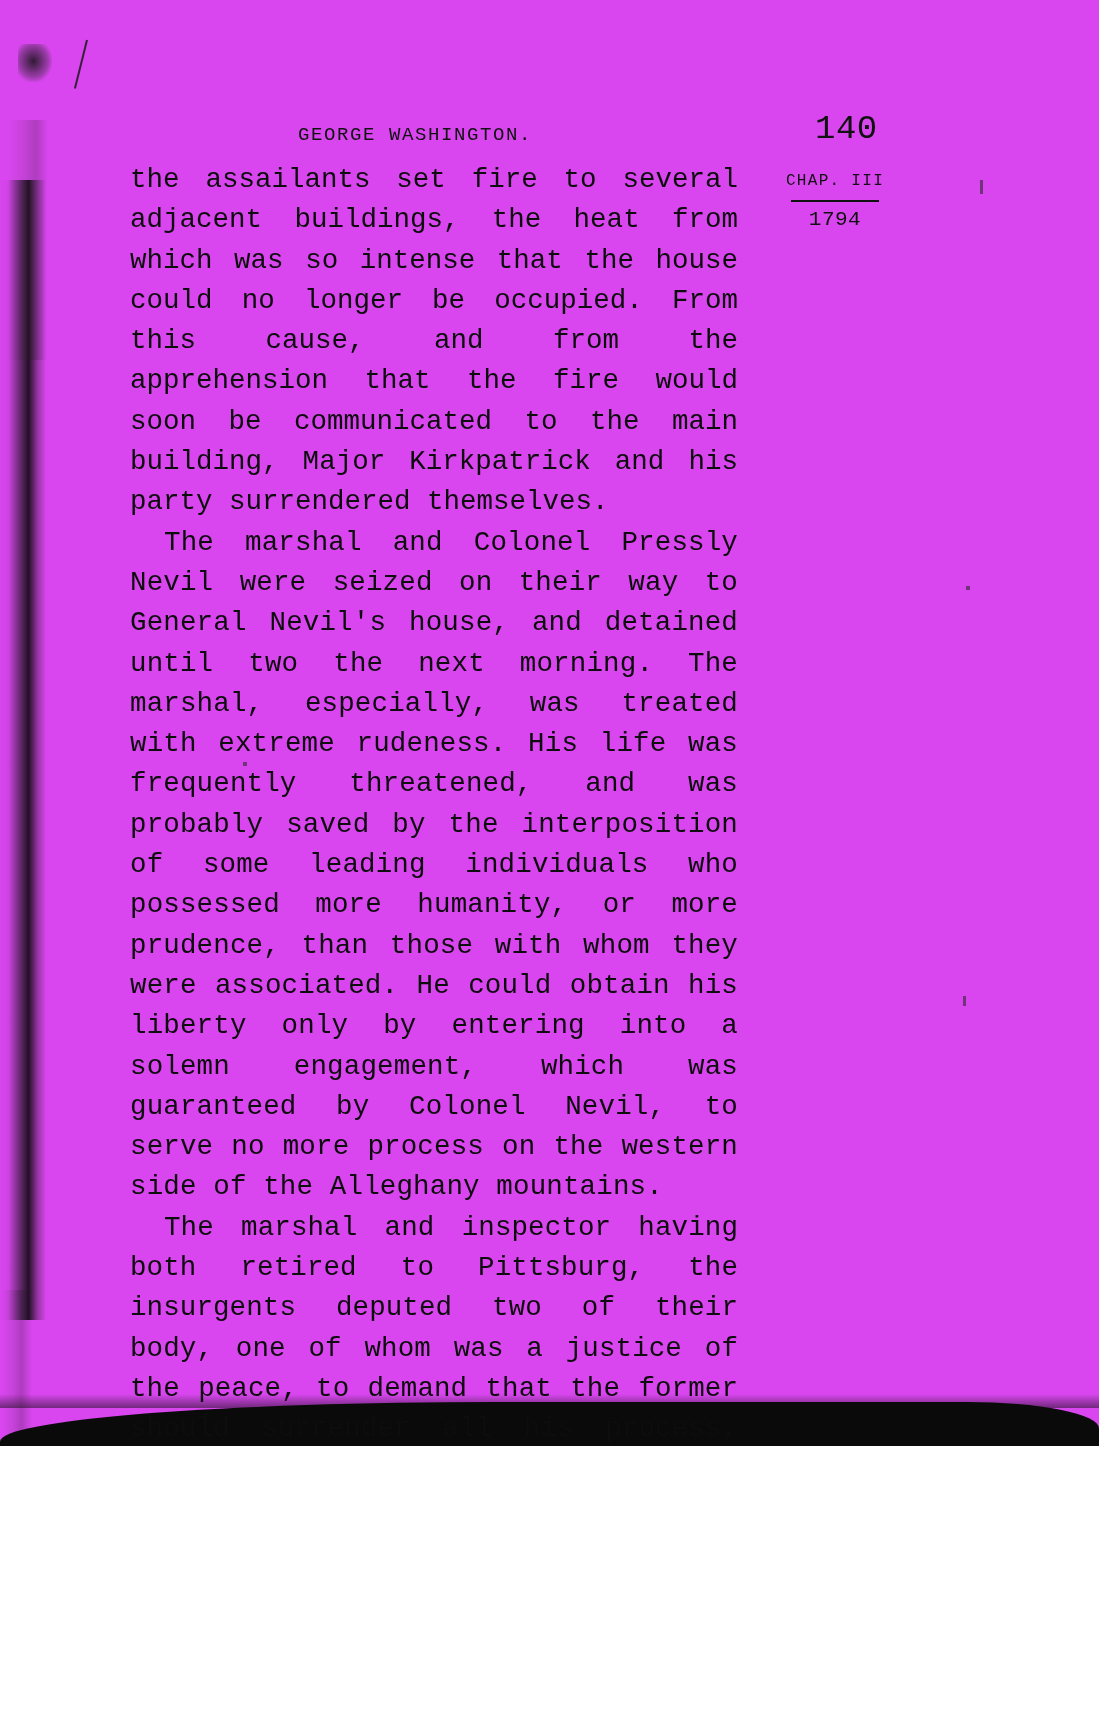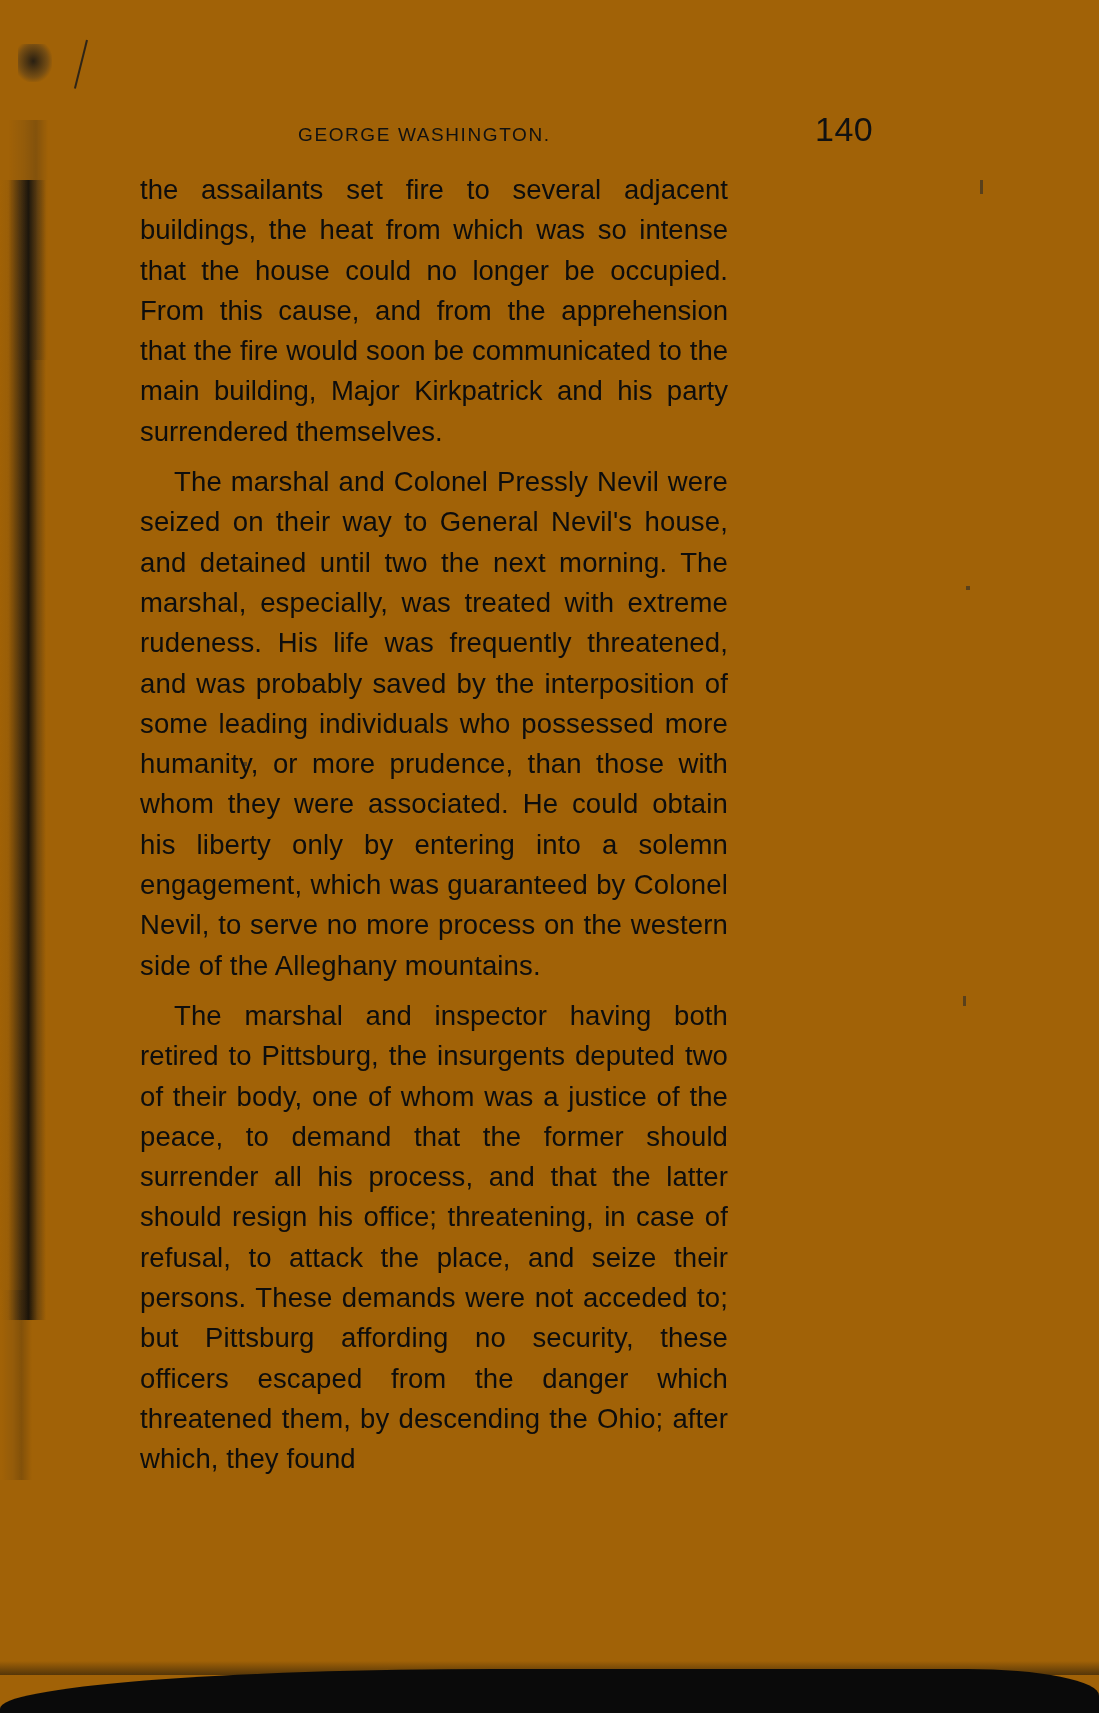--- a/index.html
+++ b/index.html
@@ -3,24 +3,24 @@
 <meta charset="utf-8">
 <style>
   html, body {
     margin: 0;
     padding: 0;
     background: #ffffff;
   }
   #page {
     position: relative;
     width: 1099px;
-    height: 1713px;
-    background: #a16207;
+    height: 1446px;
+    background: #d946ef;
     overflow: hidden;
-    font-family: Liberation Sans, sans-serif;
+    font-family: Liberation Mono, monospace;
     color: #0d0d0d;
   }
 
   
   .gutter-smudge {
     position: absolute;
     left: 0;
     top: 180px;
     width: 46px;
     height: 1140px;
@@ -155,21 +155,21 @@
     left: 130px;
     top: 160px;
     width: 608px;
     font-size: 27.5px;
     line-height: 40.3px;
     text-align: justify;
     text-justify: inter-word;
     color: #0d0d0d;
   }
   .textblock p {
-    margin: 10px;
+    margin: 0;
   }
   .textblock p.indent {
     text-indent: 34px;
   }
   
   .textblock p:nth-child(2) { letter-spacing: 0.15px; }
   .textblock p:nth-child(3) { letter-spacing: 0.1px; }
 </style>
 </head>
 <body>
@@ -183,20 +183,25 @@
   <div class="corner-stroke"></div>
   <div class="speck" style="left:980px; top:180px; width:3px; height:14px;"></div>
   <div class="speck" style="left:966px; top:586px; width:4px; height:4px;"></div>
   <div class="speck" style="left:243px; top:762px; width:4px; height:4px;"></div>
   <div class="speck" style="left:963px; top:996px; width:3px; height:10px;"></div>
   <div class="bottom-bar"></div>
 
   <div class="running-head">George Washington.</div>
   <div class="folio">140</div>
 
+  <div class="sidenote">
+    <div class="chap">Chap. iii</div>
+    <div class="rule"></div>
+    <div class="year">1794</div>
+  </div>
 
   <div class="textblock">
     <p>the assailants set fire to several adjacent buildings, the heat from which was so intense that the house could no longer be occupied. From this cause, and from the apprehension that the fire would soon be communicated to the main building, Major Kirkpatrick and his party surrendered themselves.</p>
     <p class="indent">The marshal and Colonel Pressly Nevil were seized on their way to General Nevil's house, and detained until two the next morning. The marshal, especially, was treated with extreme rudeness. His life was frequently threatened, and was probably saved by the interposition of some leading individuals who possessed more humanity, or more prudence, than those with whom they were associated. He could obtain his liberty only by entering into a solemn engagement, which was guaranteed by Colonel Nevil, to serve no more process on the western side of the Alleghany mountains.</p>
     <p class="indent">The marshal and inspector having both retired to Pittsburg, the insurgents deputed two of their body, one of whom was a justice of the peace, to demand that the former should surrender all his process, and that the latter should resign his office; threatening, in case of refusal, to attack the place, and seize their persons. These demands were not acceded to; but Pittsburg affording no security, these officers escaped from the danger which threatened them, by descending the Ohio; after which, they found</p>
   </div>
 
 </div>
 
 </body></html>

